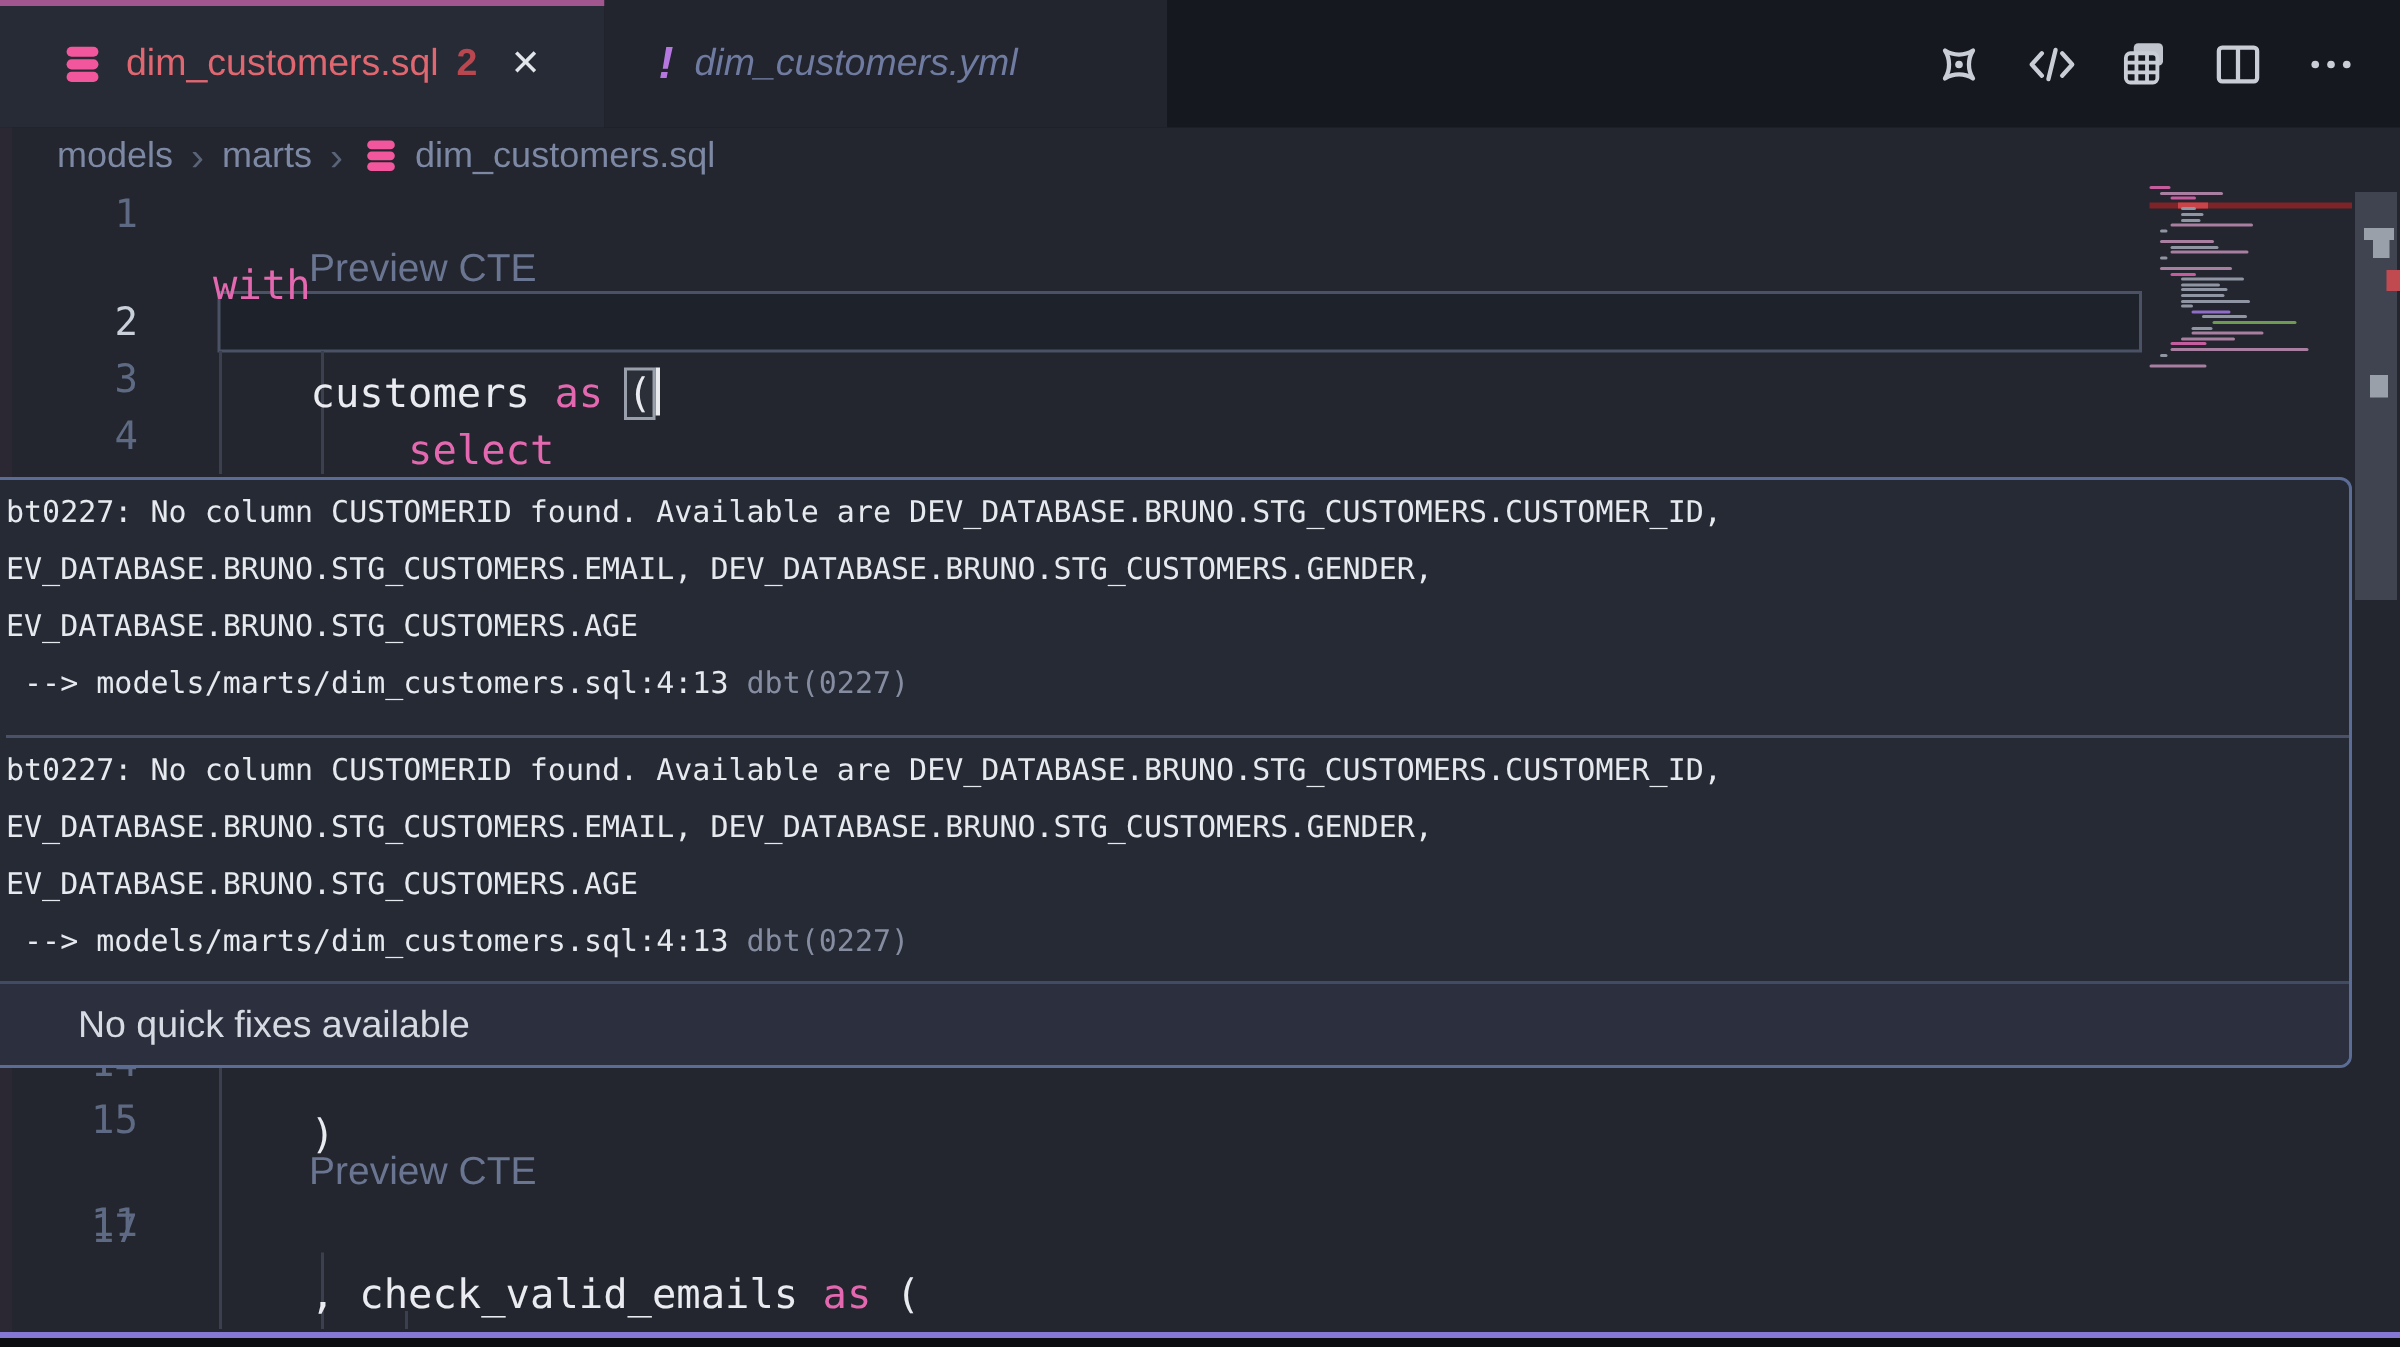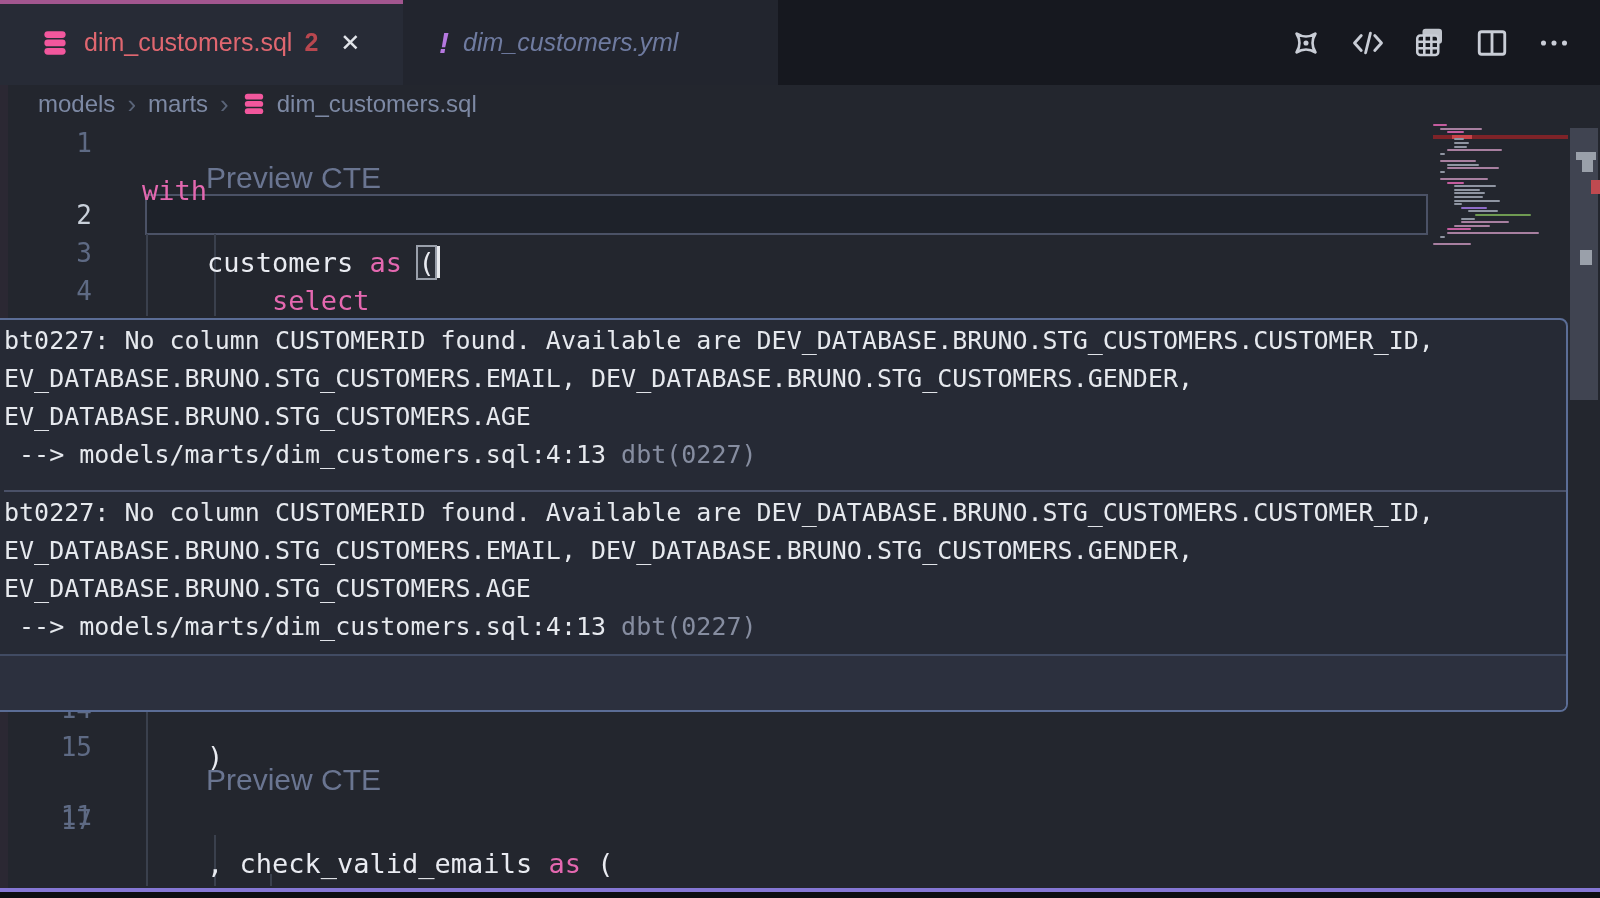--- a/index.html
+++ b/index.html
@@ -30,21 +30,21 @@
   .crumb-file { display:flex; align-items:center; gap:10px; }
   
   .left-strip { position:absolute; left:0; top:85px; width:8px; height:803px; background:#2b2833; }
   .gutter-num { position:absolute; left:0; width:92px; height:38px; line-height:38px; text-align:right;
     font-family:"DejaVu Sans Mono", monospace; font-size:26px; color:#5e6a84; }
   .gutter-num.active { color:#c9d0da; }
   .crow { position:absolute; left:142px; height:38px; line-height:38px; white-space:pre;
     font-family:"DejaVu Sans Mono", monospace; font-size:27px; color:#e9ebf1; cursor:text;margin-top:48px; }
   .tok-kw { color:#e468b0; }
   .tok-id { color:#e9ebf1; }
-  .codelens { position:absolute; left:206px; height:30px; line-height:30px; font-size:30px; color:#6a7591; cursor:pointer; }
+  .codelens { position:absolute; left:206px; height:30px; line-height:30px; font-size:26px; color:#6a7591; cursor:pointer; }
   .row-l1 { top:124px; } .row-lens1 { top:163px; }
   .row-l2 { top:196px; } .row-l3 { top:234px; } .row-l4 { top:272px; }
   .row-l14 { top:690px; } .row-l15 { top:728px; } .row-lens2 { top:765px; }
   .row-l16 { top:797px; } .row-l17 { top:835px; }
   .cur-line-box { position:absolute; left:145px; top:194px; width:1283px; height:41px; border:2px solid #4b5266; background:rgba(10,12,18,0.15); }
   .bracket-match { outline:2px solid #9aa0ab; background:#2b2f38; }
   .cursor { display:inline-block; width:3px; height:32px; background:#e8eaee; vertical-align:-6px; margin-left:2px; }
   .word-highlight { background:#8b5cf6; color:#f2f4f8;
     text-decoration:underline wavy #e0474e 2.5px; text-underline-offset:8px; }
   .indent-guide { position:absolute; width:2px; background:#3a404d; }
@@ -52,21 +52,21 @@
   .minimap { position:absolute; left:1433px; top:124px; width:135px; height:200px; cursor:pointer; }
   .mm-line { position:absolute; height:2px; border-radius:1px; }
   .mm-red-row { position:absolute; left:0; width:135px; height:4px; background:#7e2328; }
   .mm-red-seg { position:absolute; height:4px; background:#c94348; }
   .scrollbar-thumb { position:absolute; left:1570px; top:128px; width:28px; height:272px; background:rgba(120,126,145,0.35); cursor:pointer; }
   .ov-marker { position:absolute; }
   
   .hover-tooltip { position:absolute; left:-10px; top:318px; width:1578px; height:394px;
     background:#262a35; border:2px solid #5b6d96; border-radius:8px; overflow:hidden; z-index:5; }
   .tt-inner { padding:2px 0 0 12px; }
-  .tt-line { height:38px; line-height:38px; font-family:"DejaVu Sans Mono", monospace; font-size:25px; color:#e6e9ee; white-space:pre; }
+  .tt-line { height:38px; line-height:38px; font-family:"DejaVu Sans Mono", monospace; font-size:20px; color:#e6e9ee; white-space:pre; }
   .tt-loc-code { color:#868da0; }
   .tt-divider { height:2px; background:#4a5168; margin-top:16px; }
   .tt-block2 { margin-top:2px; }
   .tt-status { position:absolute; left:0; bottom:0; width:100%; height:56px; background:#2c303e;
     border-top:2px solid #414b63; display:flex; align-items:center; padding-left:12px; font-size:25px; }
   .tt-link { color:#3f8cff; cursor:pointer; white-space:pre; }
   .tt-nofix { color:#d6dae2; margin-left:48px; }
   
   .bottom-border { position:absolute; left:0; top:888px; width:1600px; height:4px; background:#8577d4; z-index:9; }
   .bottom-black { position:absolute; left:0; top:892px; width:1600px; height:6px; background:#0c0d11; z-index:9; }
@@ -236,18 +236,19 @@
       <div class="tt-line"><span> --&gt; models/marts/dim_customers.sql:4:13</span><span class="tt-loc-code"> dbt(0227)</span></div>
       <div class="tt-divider"></div>
       <div class="tt-block2">
         <div class="tt-line">bt0227: No column CUSTOMERID found. Available are DEV_DATABASE.BRUNO.STG_CUSTOMERS.CUSTOMER_ID,</div>
         <div class="tt-line">EV_DATABASE.BRUNO.STG_CUSTOMERS.EMAIL, DEV_DATABASE.BRUNO.STG_CUSTOMERS.GENDER,</div>
         <div class="tt-line">EV_DATABASE.BRUNO.STG_CUSTOMERS.AGE</div>
         <div class="tt-line"><span> --&gt; models/marts/dim_customers.sql:4:13</span><span class="tt-loc-code"> dbt(0227)</span></div>
       </div>
     </div>
     <div class="tt-status">
+      <span class="tt-nofix">No quick fixes available</span>
     </div>
   </div>
 
   <div class="bottom-border"></div>
   <div class="bottom-black"></div>
 </div>
 
 </body></html>

